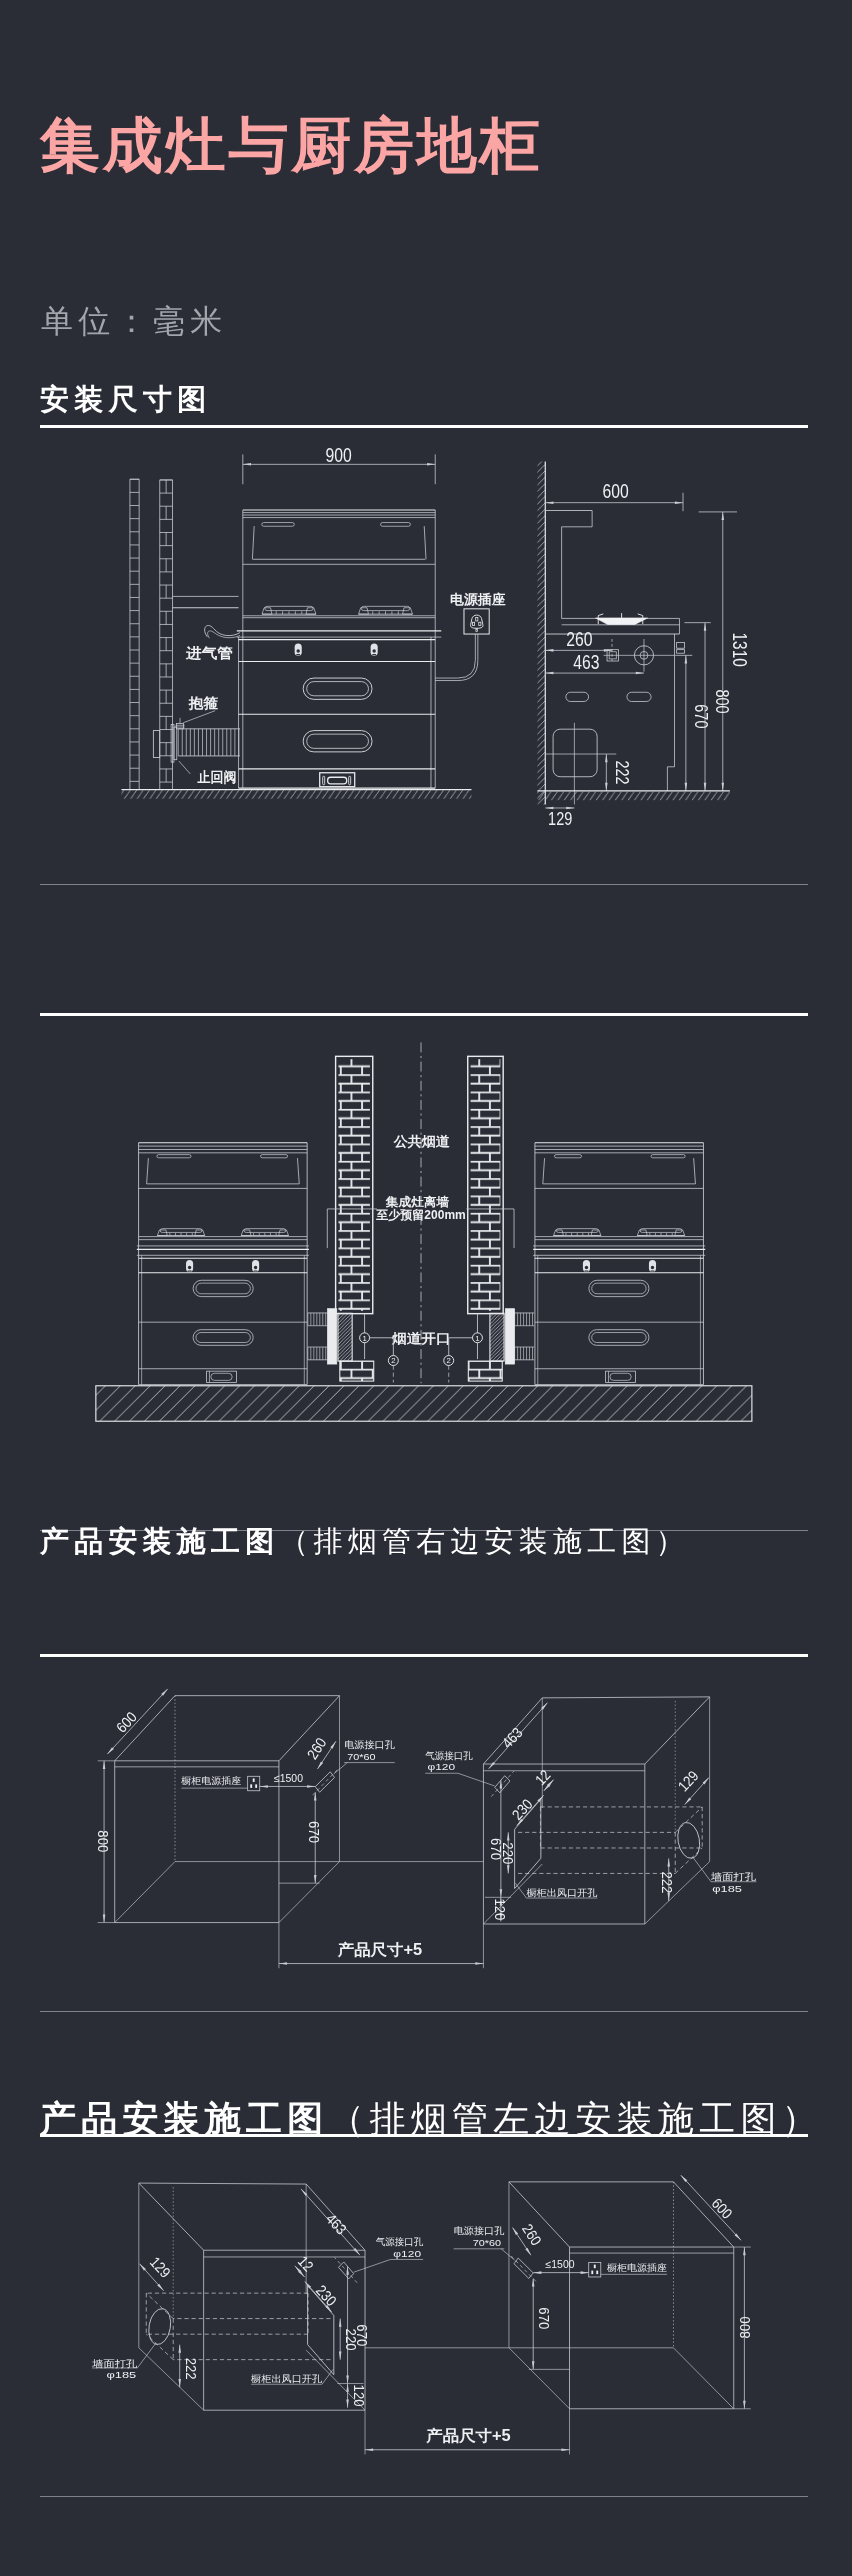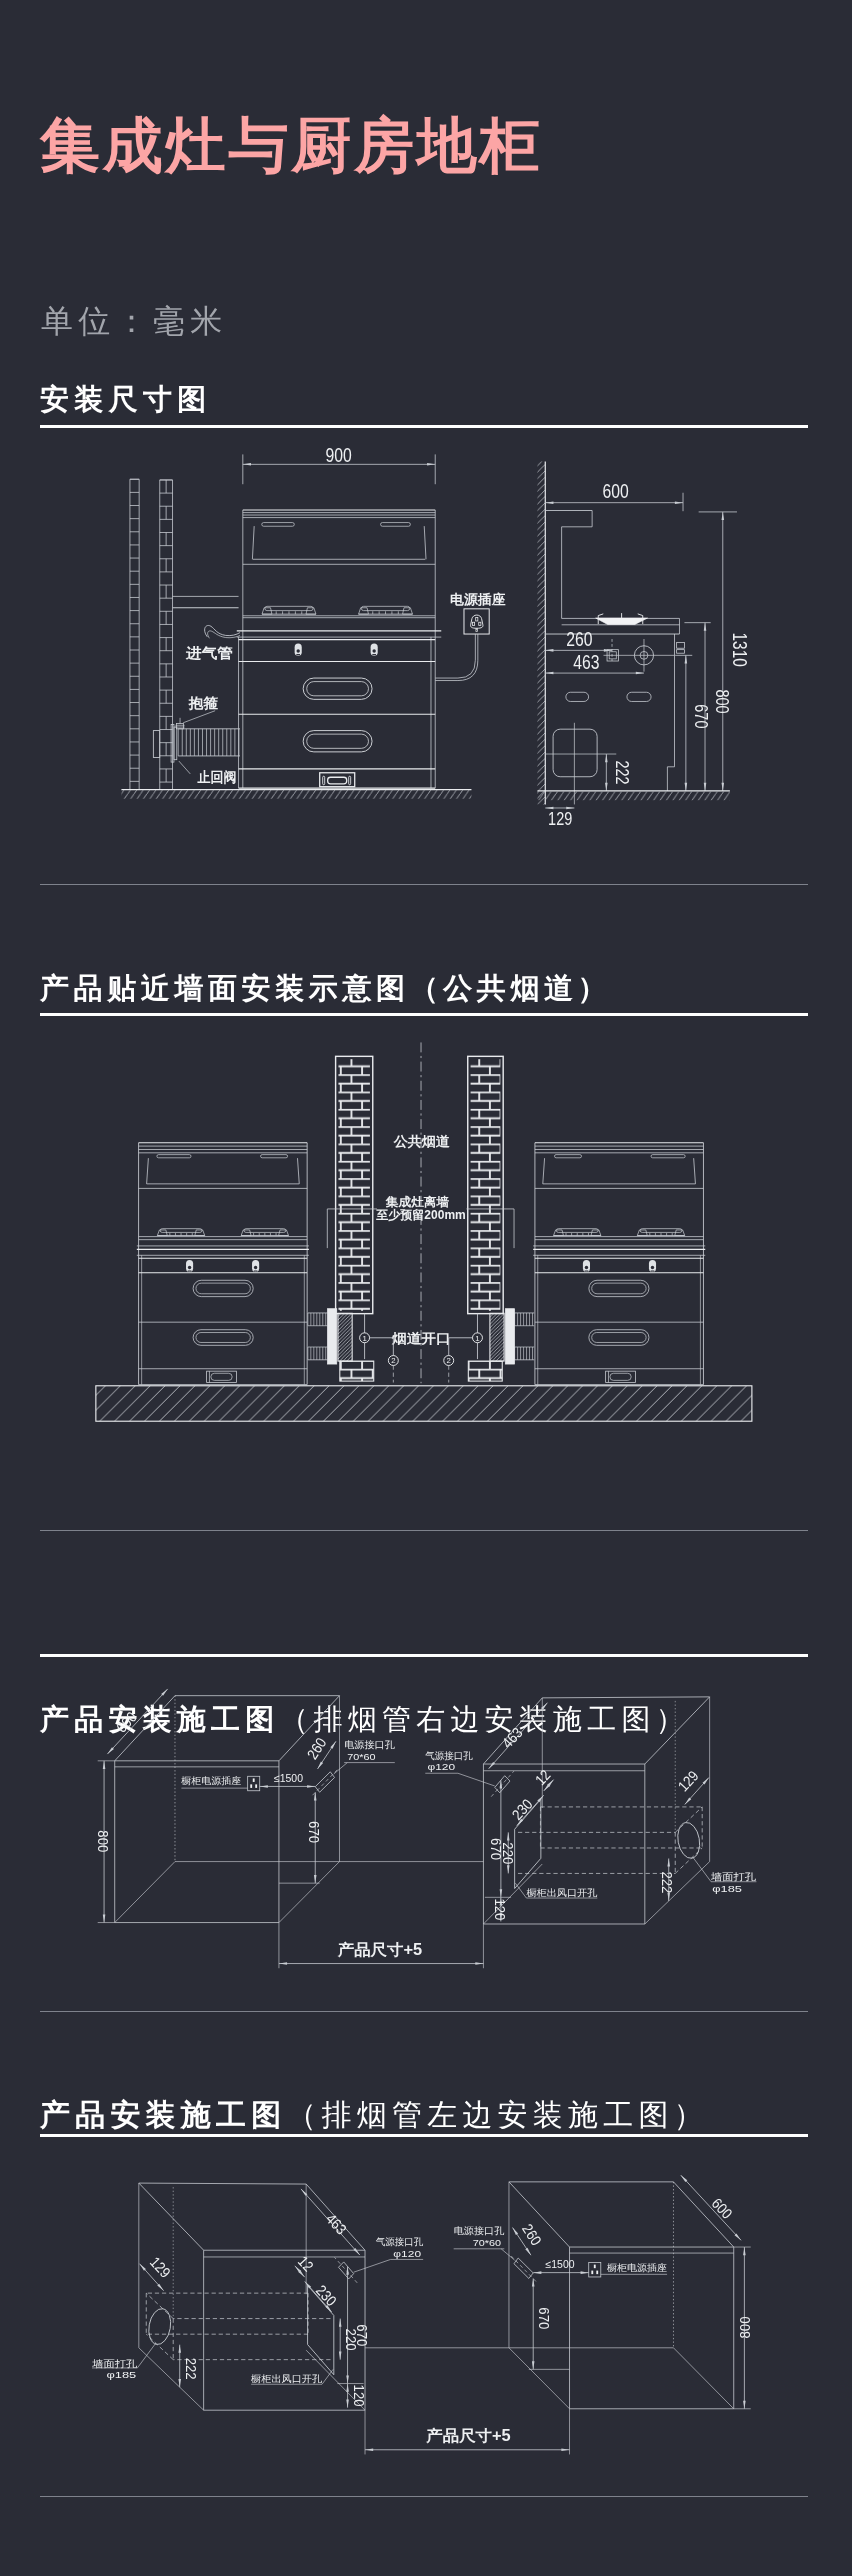--- a/index.html
+++ b/index.html
@@ -14,34 +14,33 @@
 
 <div class="abs" style="left:41px;top:300px;font-size:32px;color:#a2a5ac;letter-spacing:5.3px;">单位：毫米</div>
 
 <div class="abs" style="left:40px;top:380px;font-size:29px;font-weight:bold;color:#fff;letter-spacing:5.3px;">安装尺寸图</div>
 
 <div class="hline" style="left:40px;top:425px;width:768px;"></div>
 
 
 <div class="divider" style="left:40px;top:884px;width:768px;"></div>
 
-<div class="abs" style="left:40px;top:969px;font-size:29px;font-weight:bold;color:#fff;letter-spacing:4.6px;white-space:nowrap;">产品贴近墙面安装示意图（公共烟道）</div>
 
 <div class="hline" style="left:40px;top:1013px;width:768px;"></div>
 
 
 <div class="divider" style="left:40px;top:1530px;width:768px;"></div>
 
-<div class="abs" style="left:40px;top:1700px;font-size:29px;color:#fff;letter-spacing:5.2px;white-space:nowrap;"><b>产品安装施工图</b>（排烟管右边安装施工图）</div>
+<div class="abs" style="left:40px;top:1522px;font-size:29px;color:#fff;letter-spacing:5.2px;white-space:nowrap;"><b>产品安装施工图</b>（排烟管右边安装施工图）</div>
 
 <div class="hline" style="left:40px;top:1654px;width:768px;"></div>
 
 <div class="divider" style="left:40px;top:2011px;width:768px;"></div>
 
-<div class="abs" style="left:40px;top:2095px;font-size:30px;color:#fff;letter-spacing:5.2px;white-space:nowrap;"><b>产品安装施工图</b>（排烟管左边安装施工图）</div>
+<div class="abs" style="left:40px;top:2095px;font-size:36px;color:#fff;letter-spacing:5.2px;white-space:nowrap;"><b>产品安装施工图</b>（排烟管左边安装施工图）</div>
 
 <div class="hline" style="left:40px;top:2134px;width:768px;"></div>
 
 <div class="divider" style="left:40px;top:2496px;width:768px;"></div>
 
 <svg class="abs" style="left:0;top:433px" width="852" height="412" viewBox="0 610 1200 580">
 <defs>
 <pattern id="gh1" width="9" height="13" patternUnits="userSpaceOnUse">
           <line x1="0" y1="13" x2="9" y2="0" stroke="#c9cdd3" stroke-width="1"></line>
         </pattern>

